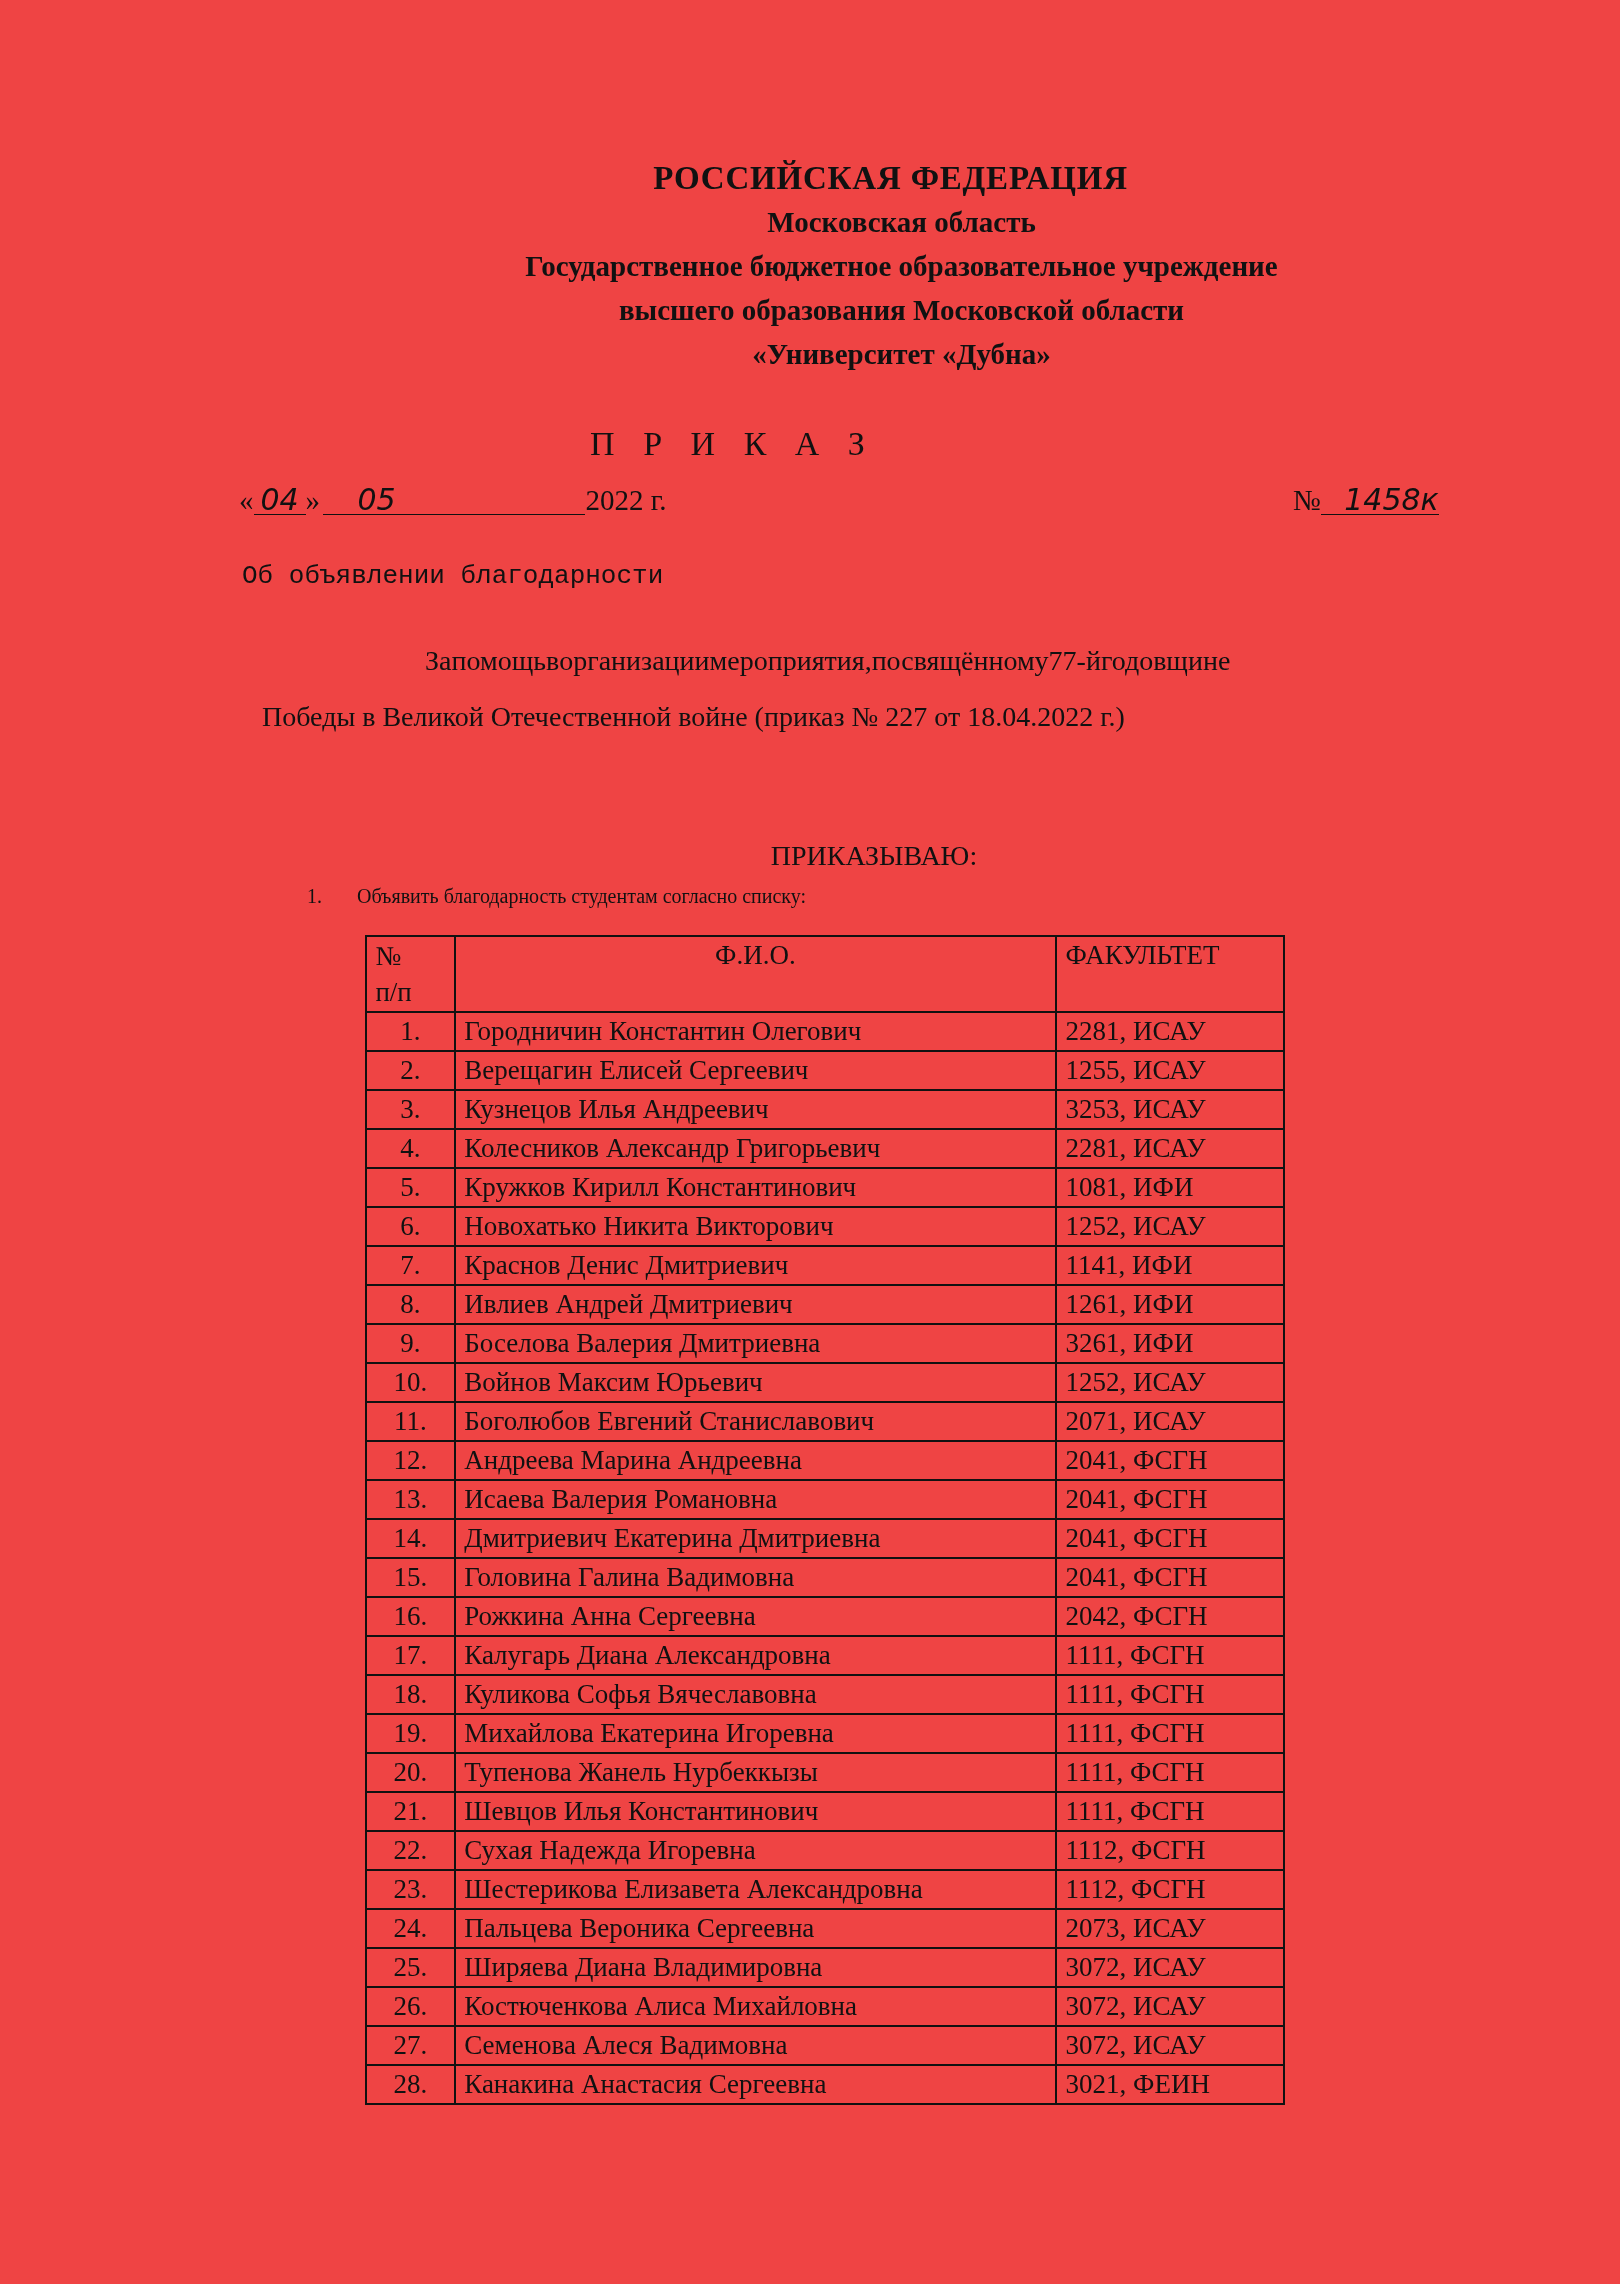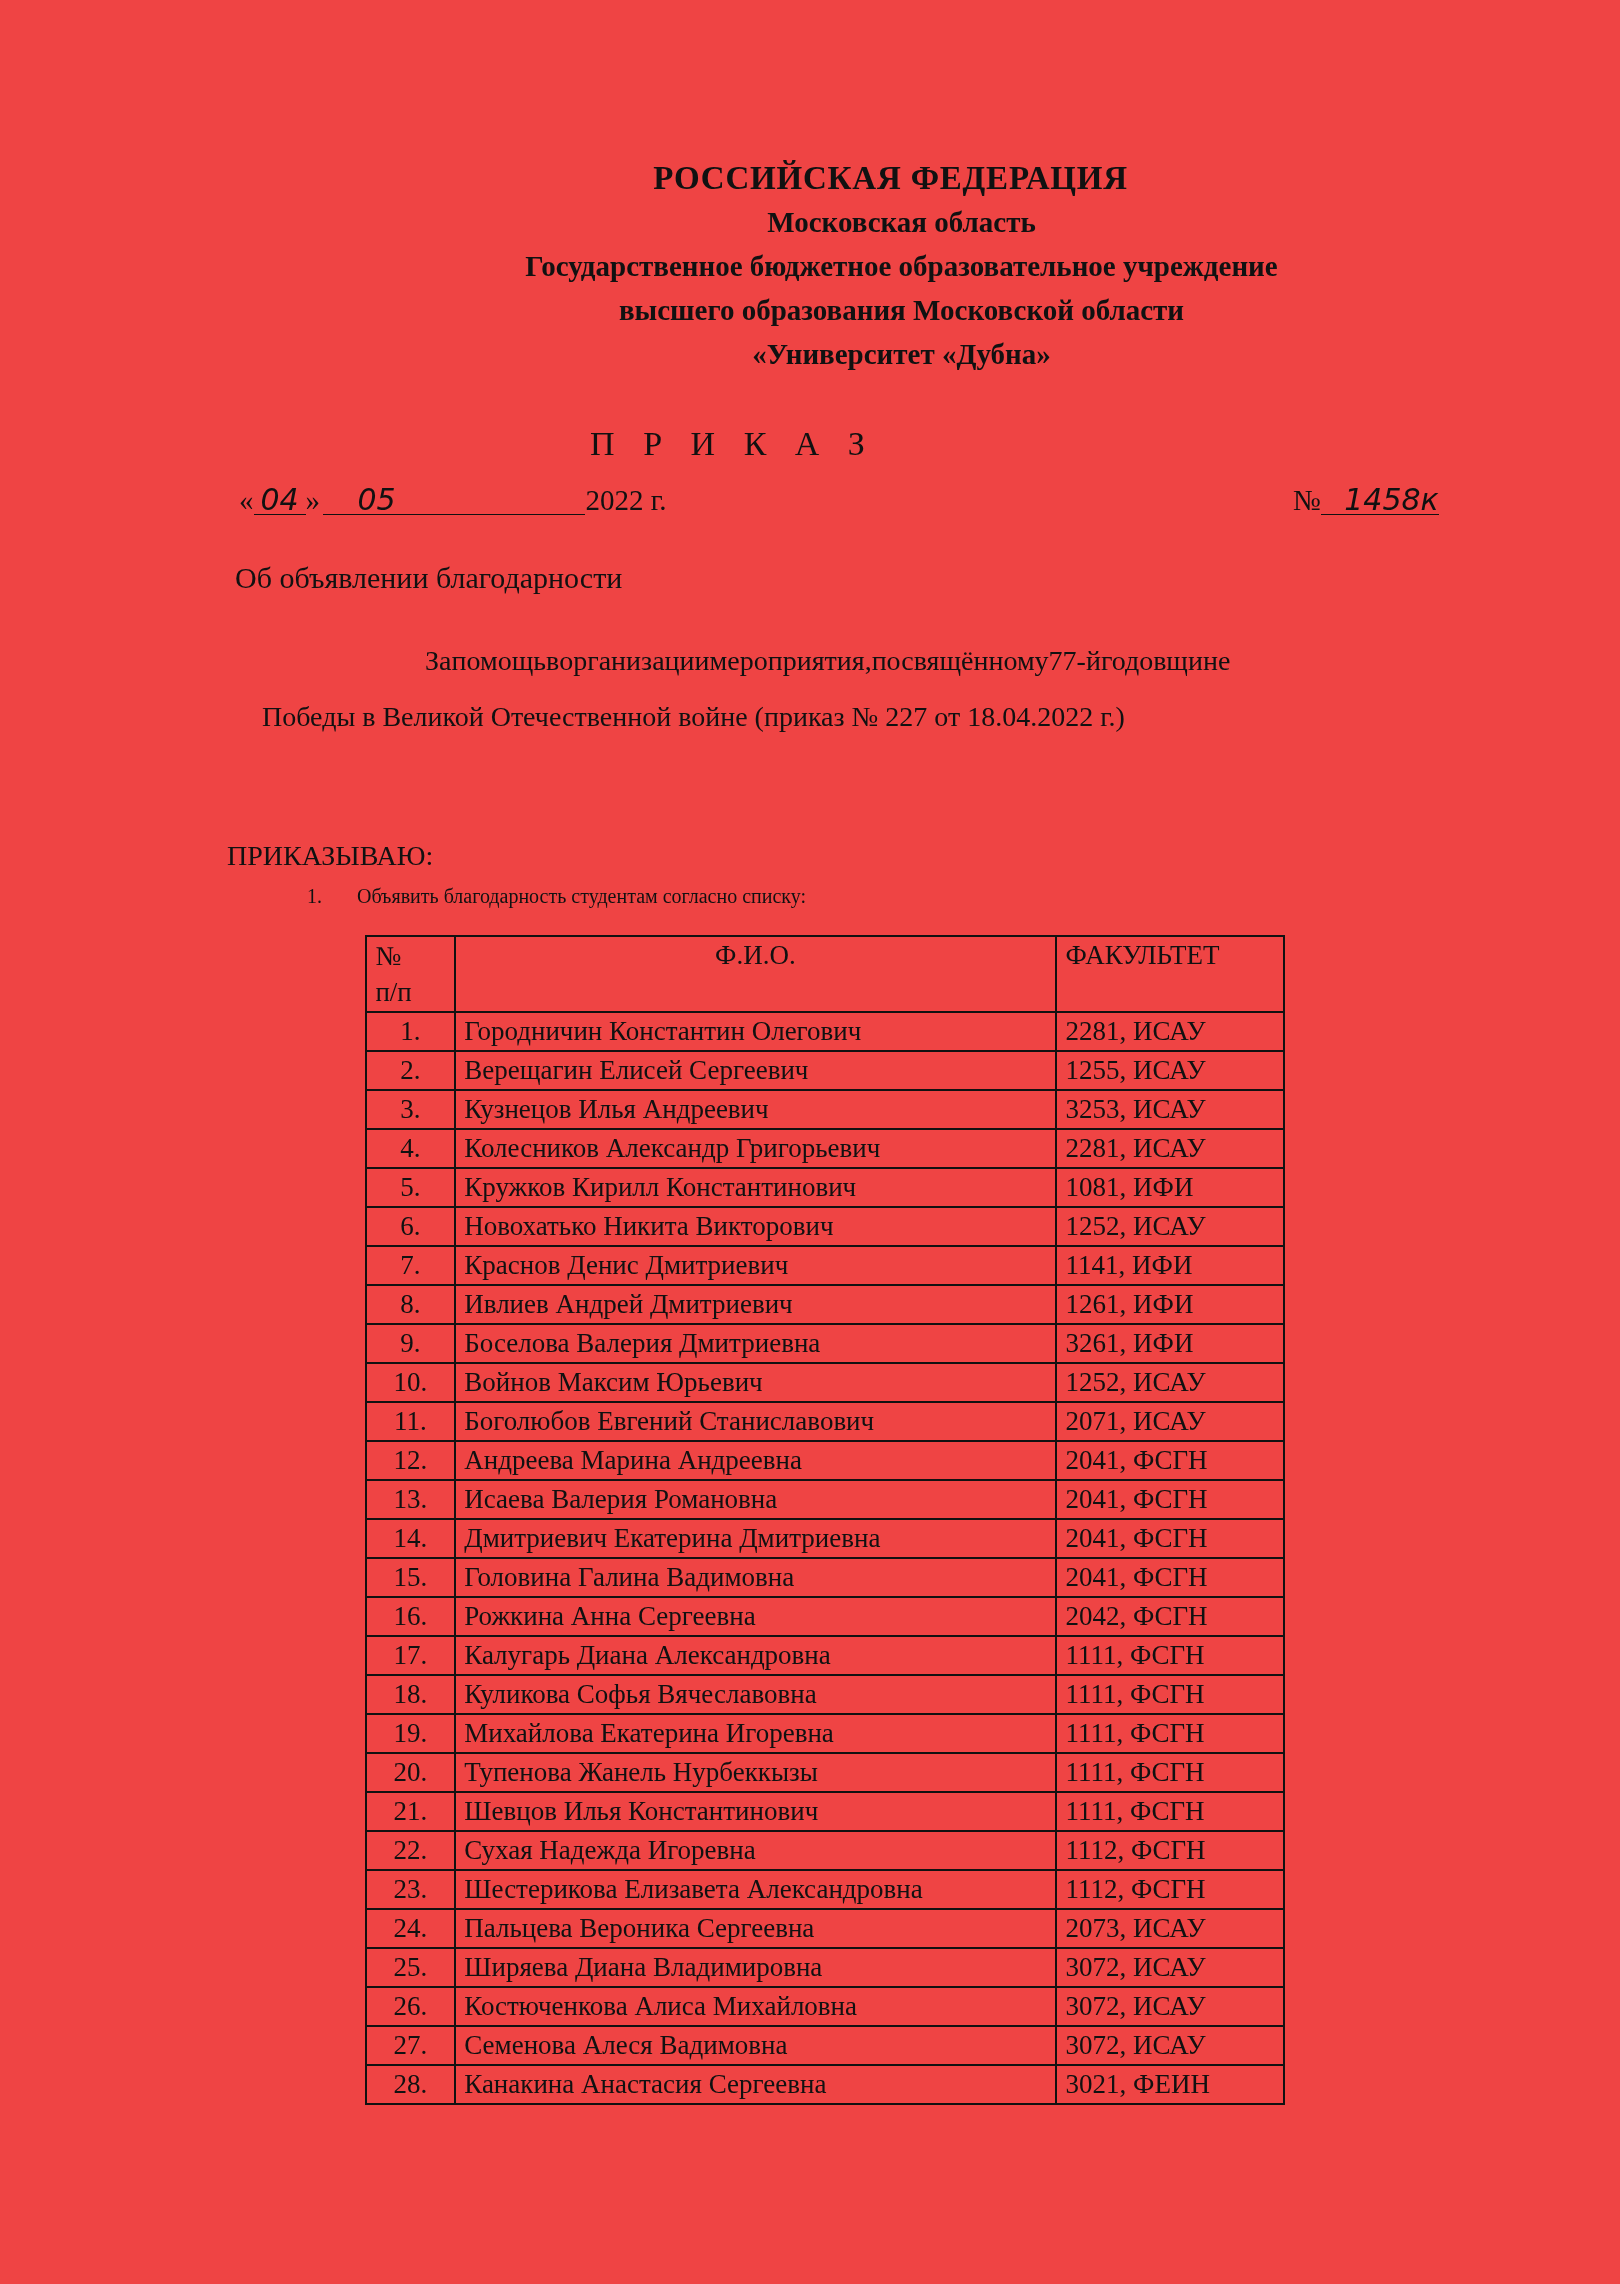--- a/index.html
+++ b/index.html
@@ -15,25 +15,25 @@
   .h2.l4 { top: 338px; }
   .order-title { position: absolute; top: 425px; left: 0; width: 1372px; text-align: center;
                  font-size: 34px; letter-spacing: 10px; padding-left: 93px; box-sizing: border-box; }
   .date-line { position: absolute; top: 484px; left: 239px; font-size: 29px; white-space: nowrap; }
   .hand { font-family: "DejaVu Sans", sans-serif; font-style: italic; font-weight: 300;
           font-size: 30px; display: inline-block; border-bottom: 1.7px solid #111; line-height: 29px; text-align: center; }
   .hand.day { width: 52px; }
   .hand.month { width: 262px; text-align: left; padding-left: 34px; box-sizing: border-box; margin-left: 3.4px; }
   .number-line { position: absolute; top: 484px; left: 1293px; font-size: 29px; white-space: nowrap; }
   .hand.num { width: 118px; text-align: right; padding-left: 13.5px; box-sizing: border-box; }
-  .subject { position: absolute; top: 561px; left: 235px; font-size: 30px; }
+  .subject { position: absolute; top: 561px; left: 242px; font-size: 26px; font-family: Liberation Mono, monospace; }
   .para { position: absolute; left: 262px; width: 1249px; font-size: 28px; }
   .para.p1 { top: 645px; left: 425px; width: 1083px; display: flex; }
   .para.p2 { top: 701px; }
-  .decree { position: absolute; top: 840px; left: 16px; width: 1529px; padding-left: 211px;
+  .decree { position: absolute; top: 840px; left: 4px; width: 1529px; text-align: center; padding-left: 211px;
             box-sizing: border-box; font-size: 28px; }
   .item1 { position: absolute; top: 885px; left: 307px; font-size: 20px; white-space: nowrap; }
   .item1 .n { display: inline-block; width: 50px; }
   table.list { position: absolute; top: 935px; left: 365px; width: 920px; border-collapse: collapse;
                font-size: 27px; }
   table.list td, table.list th { border: 2.1px solid #111; padding: 0 8.4px; font-weight: normal;
                vertical-align: top; line-height: 37px; }
   table.list th { text-align: left; height: 74px; }
   table.list th.c2 { text-align: center; padding-left: 8px; }
   table.list td { height: 37px; line-height: 37px; padding-top: 0; }

